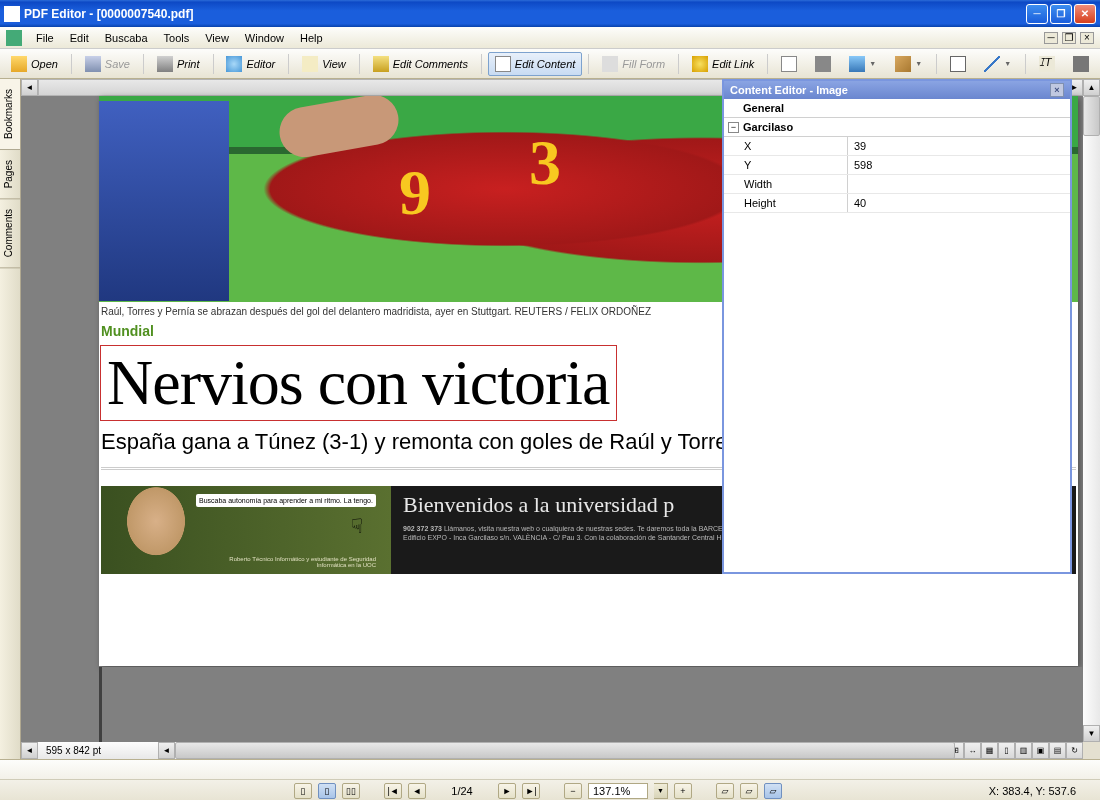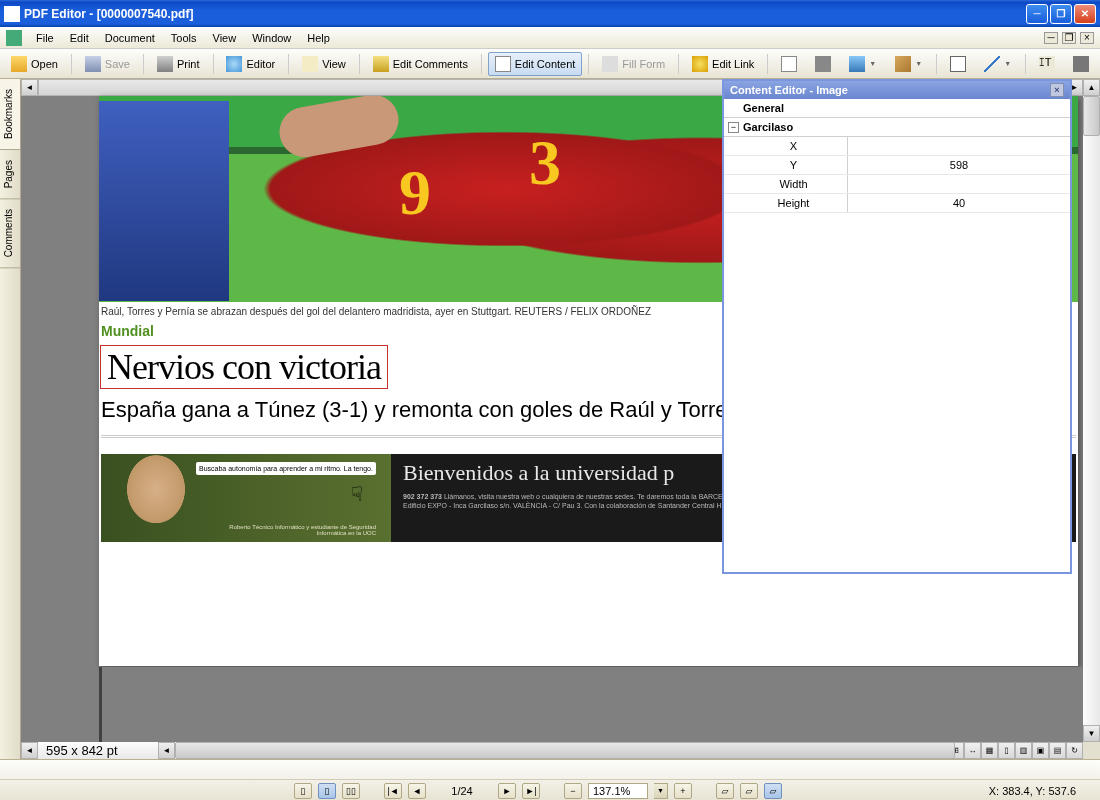--- a/index.html
+++ b/index.html
@@ -13,21 +13,21 @@
 .win-min, .win-max { background: linear-gradient(#3d8eef,#1a5edc); }
 .win-close { background: linear-gradient(#f08d7b,#d63f1c); }
 
 .menubar { height: 22px; background: linear-gradient(#fdfdfb,#ece9d8); display: flex; align-items: center; padding: 0 6px; font-size: 11px; border-bottom: 1px solid #ccc; }
 .menubar .m-icon { width: 16px; height: 16px; background: #4a7; margin-right: 6px; }
 .menu-item { padding: 2px 8px; cursor: pointer; }
 .mdi-btns { margin-left: auto; display: flex; gap: 4px; font-size: 10px; }
 .mdi-btn { width: 14px; height: 12px; border: 1px solid #999; background: #ece9d8; cursor: pointer; display:flex; align-items:center; justify-content:center; }
 
 .toolbar { height: 30px; background: linear-gradient(#fdfdfb,#e8e4d4); display: flex; align-items: center; padding: 0 4px; border-bottom: 1px solid #b8b090; gap: 4px; }
-.tb-btn { display: flex; align-items: center; gap: 4px; padding: 3px 6px; font-size: 11px; border: 1px solid transparent; border-radius: 2px; cursor: pointer; white-space: nowrap; }
+.tb-btn { display: flex; align-items: center; gap: 4px; padding: 3px 6px; font-size: 11px; border: 1px solid transparent; border-radius: 2px; cursor: pointer; white-space: nowrap; font-style: italic; }
 .tb-btn.active { border: 1px solid #7da2ce; background: linear-gradient(#e8f0fa,#c8dbf2); }
 .tb-btn.disabled { color: #999; }
 .tb-icon { width: 16px; height: 16px; display: inline-block; }
 .tb-sep { width: 1px; height: 20px; background: #ccc; margin: 0 2px; }
 .tb-drop { width: 8px; font-size: 7px; color: #666; }
 
 .i-open{background:linear-gradient(#ffd86b,#e6a828);}
 .i-save{background:linear-gradient(#c8d0e8,#8090b0);}
 .i-print{background:linear-gradient(#d0d0d0,#808080);}
 .i-email{background:radial-gradient(#a8d8f8,#4898d8);}
@@ -53,57 +53,57 @@
 .doc-area { flex: 1; position: relative; background: #808080; overflow: hidden; }
 .h-scroll-top { position: absolute; top: 0; left: 0; right: 17px; height: 17px; background: linear-gradient(#fdfdfd,#e8e8e8); display: flex; }
 .h-scroll-top .sb-btn { width: 17px; height: 17px; background: linear-gradient(#f0f0f0,#d0d0d0); border: 1px solid #b0b0b0; font-size: 8px; display:flex;align-items:center;justify-content:center; cursor:pointer; }
 .h-scroll-top .sb-thumb { flex: 1; margin: 0 0; background: linear-gradient(#e8e8e8,#d4d4d4); border: 1px solid #b4b4b4; }
 .v-scroll { position: absolute; top: 0; right: 0; bottom: 17px; width: 17px; background: linear-gradient(to right,#fdfdfd,#e8e8e8); display: flex; flex-direction: column; }
 .v-scroll .sb-btn { height: 17px; background: linear-gradient(#f0f0f0,#d0d0d0); border: 1px solid #b0b0b0; font-size: 8px; display:flex;align-items:center;justify-content:center; cursor:pointer;}
 .v-scroll .sb-track { flex: 1; position: relative; }
 .v-scroll .sb-thumb { position: absolute; top: 0; height: 40px; left: 0; right: 0; background: linear-gradient(to right,#e8e8e8,#c8c8c8); border: 1px solid #b0b0b0; border-radius: 2px; }
 .h-scroll-bot { position: absolute; bottom: 0; left: 0; right: 17px; height: 17px; background: linear-gradient(#fdfdfd,#e8e8e8); display: flex; align-items: center; }
 .h-scroll-bot .sb-btn { width: 17px; height: 17px; background: linear-gradient(#f0f0f0,#d0d0d0); border: 1px solid #b0b0b0; font-size: 8px; display:flex;align-items:center;justify-content:center;cursor:pointer; }
-.page-dim { font-size: 13px; padding: 0 8px; width: 120px; }
+.page-dim { font-size: 10px; padding: 0 8px; width: 120px; }
 .h-scroll-bot .sb-track { flex: 1; height: 17px; background: #f4f4f4; position: relative; }
 .h-scroll-bot .sb-thumb { position: absolute; left: 0; width: 780px; top: 0; bottom: 0; background: linear-gradient(#e8e8e8,#c8c8c8); border: 1px solid #b0b0b0; border-radius: 2px; }
 .view-btns { display: flex; }
 .view-btns .vb { width: 17px; height: 17px; border: 1px solid #b0b0b0; background: linear-gradient(#f0f0f0,#d8d8d8); font-size:8px; display:flex;align-items:center;justify-content:center;cursor:pointer; }
 .corner { position:absolute; bottom:0; right:0; width:17px; height:17px; background:#e4e0d0; }
 
 .page { position: absolute; top: 17px; left: 78px; width: 979px; background: white; height: 570px; box-shadow: 2px 2px 6px rgba(0,0,0,0.4); }
 .photo { height: 206px; background: linear-gradient(to bottom, #3aa845 0%, #3aa845 25%, #2a6830 25%, #2a6830 28%, #5eb848 28%, #5eb848 100%); position: relative; overflow:hidden; }
 .photo .players { position:absolute; left:90px; top:-20px; right:100px; bottom:0; background: radial-gradient(ellipse at 40% 50%, #c82020 0%, #a01818 35%, transparent 36%), radial-gradient(ellipse at 65% 55%, #c82020 0%, #a01818 35%, transparent 36%); }
 .photo .skin1 { position:absolute; left:180px; top:5px; width:120px; height:50px; background:#c89878; border-radius:30px; transform:rotate(-10deg);}
 .photo .skin2 { position:absolute; left:0; top:5px; width:130px; height:200px; background:linear-gradient(#4060c0,#203880); }
 .photo .num1 { position:absolute; left:300px; top:60px; font-size:64px; font-weight:bold; color:#f8c820; font-family:serif;}
 .photo .num2 { position:absolute; left:430px; top:30px; font-size:64px; font-weight:bold; color:#f8c820; font-family:serif;}
 .caption { font-size: 10px; padding: 4px 2px; color:#333; }
 .kicker { color: #509020; font-size: 14px; font-weight: bold; padding: 2px 2px 6px; }
 .headline-box { border: 1px solid #c83030; display: inline-block; margin-left: 1px; }
-.headline { font-family: Georgia, 'Times New Roman', serif; font-size: 36px; font-weight: 500; padding: 0 6px; letter-spacing: -1px; position:relative; }
+.headline { font-family: Georgia, 'Times New Roman', serif; font-size: 64px; font-weight: 500; padding: 0 6px; letter-spacing: -1px; position:relative; }
 .subhead { font-family: Georgia, serif; font-size: 22px; padding: 8px 2px 12px; }
 .subhead .dot { color:#90c020; font-size:22px; }
 .subhead .pg { font-weight:bold; font-size:16px; }
 .rule { height:1px; background:#ccc; margin: 0 2px 18px; box-shadow: 0 2px 0 #ccc; }
 .ad { height: 88px; margin: 0 2px; background: #1a1a1a; display: flex; position:relative; overflow:hidden; }
 .ad-left { width: 290px; background: linear-gradient(to right,#3a5020,#5a7030); position:relative; }
 .ad-face { position:absolute; left:10px; top:0; width:90px; height:88px; background: radial-gradient(ellipse at 50% 40%, #d8b088 0%, #c09868 45%, transparent 46%); }
 .ad-bubble { position:absolute; left:95px; top:8px; width:180px; background:white; font-size:7px; padding:3px; border-radius:2px; }
 .ad-cursor { position:absolute; left:250px; top:28px; font-size:20px; }
 .ad-tiny { position:absolute; left:120px; bottom:6px; font-size:6px; color:#e0e0c0; text-align:right; width:155px; }
 .ad-right { flex:1; padding: 6px 12px; color: #e8e8e8; }
 .ad-title { font-size: 22px; font-family: Georgia, serif; margin-bottom: 6px; }
 .ad-small { font-size: 7px; line-height: 1.3; color:#b8b8b8; }
 .shadow-below { position:absolute; left:78px; top:588px; width:983px; height:140px; background:#808080; box-shadow: inset 3px 0 0 #404040; }
 
 .panel { position: absolute; top: 79px; right: 28px; width: 350px; height: 495px; border: 2px solid #7a96df; background: white; z-index: 10; }
 .panel-title { height: 18px; background: linear-gradient(#8aa4e3,#6a86cf); color: white; font-size: 11px; font-weight: bold; padding: 2px 6px; display: flex; align-items:center; }
 .panel-close { margin-left:auto; width:14px; height:14px; background:#c0c8e0; border:1px solid #8090b0; font-size:9px; display:flex;align-items:center;justify-content:center;cursor:pointer; color:#405080;}
-.panel-body { padding: 0; font-size: 11px; text-align: center; }
+.panel-body { padding: 0; font-size: 11px; }
 .sec-head { display:flex; align-items:center; border-bottom:1px solid #d0d0d0; padding: 3px 4px; font-weight:bold; }
 .sec-exp { width:11px; height:11px; border:1px solid #888; font-size:9px; display:flex;align-items:center;justify-content:center; margin-right:4px; cursor:pointer; font-weight:normal;}
 .prop-row { display:flex; border-bottom:1px solid #e8e8e8; }
 .prop-label { width: 124px; padding: 3px 4px 3px 20px; border-right:1px solid #d0d0d0; }
 .prop-val { flex:1; padding: 3px 6px; }
 
 .statusbar { position: absolute; bottom: 0; left: 0; right: 0; height: 41px; background: linear-gradient(#fdfdfb,#e8e4d4); border-top: 1px solid #b8b090; }
 .status-row1 { height:20px; border-bottom: 1px solid #d0ccb8; }
 .nav-bar { height: 21px; display: flex; align-items: center; justify-content: center; gap: 6px; font-size: 11px; padding: 0 8px; }
 .nav-bar .nb { width: 18px; height: 16px; border: 1px solid #b0a884; background:linear-gradient(#f8f4e8,#e4e0c8); border-radius:2px; font-size:9px; display:flex;align-items:center;justify-content:center;cursor:pointer; }
@@ -124,21 +124,21 @@
     <div class="win-btn win-min">─</div>
     <div class="win-btn win-max">❐</div>
     <div class="win-btn win-close">✕</div>
   </div>
 </div>
 
 <div class="menubar">
   <span class="m-icon"></span>
   <span class="menu-item">File</span>
   <span class="menu-item">Edit</span>
-  <span class="menu-item">Document</span>
+  <span class="menu-item">Buscaba</span>
   <span class="menu-item">Tools</span>
   <span class="menu-item">View</span>
   <span class="menu-item">Window</span>
   <span class="menu-item">Help</span>
   <div class="mdi-btns">
     <div class="mdi-btn">─</div>
     <div class="mdi-btn">❐</div>
     <div class="mdi-btn">×</div>
   </div>
 </div>
@@ -312,20 +312,21 @@
     <div class="sec-head">
       <span style="width:15px;"></span>
       <span>General</span>
     </div>
     <div class="sec-head">
       <div class="sec-exp">−</div>
       <span>Garcilaso</span>
     </div>
     <div class="prop-row">
       <div class="prop-label">X</div>
+      <div class="prop-val">39</div>
     </div>
     <div class="prop-row">
       <div class="prop-label">Y</div>
       <div class="prop-val">598</div>
     </div>
     <div class="prop-row">
       <div class="prop-label">Width</div>
     </div>
     <div class="prop-row">
       <div class="prop-label">Height</div>

